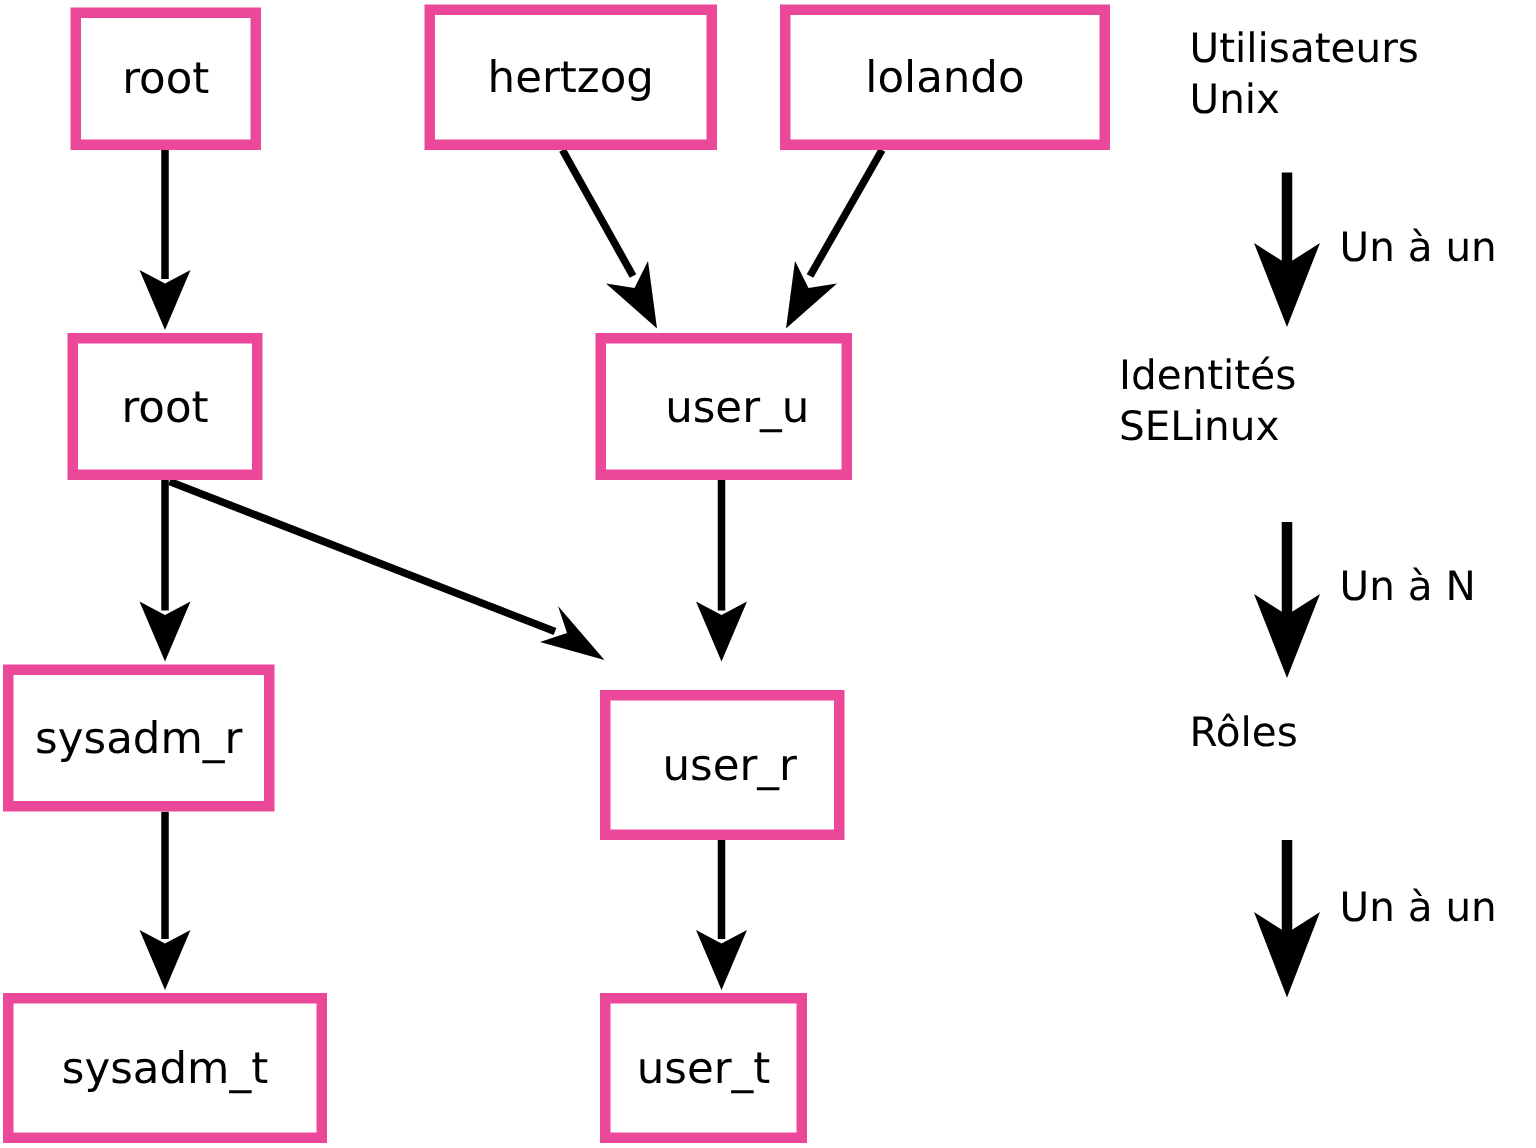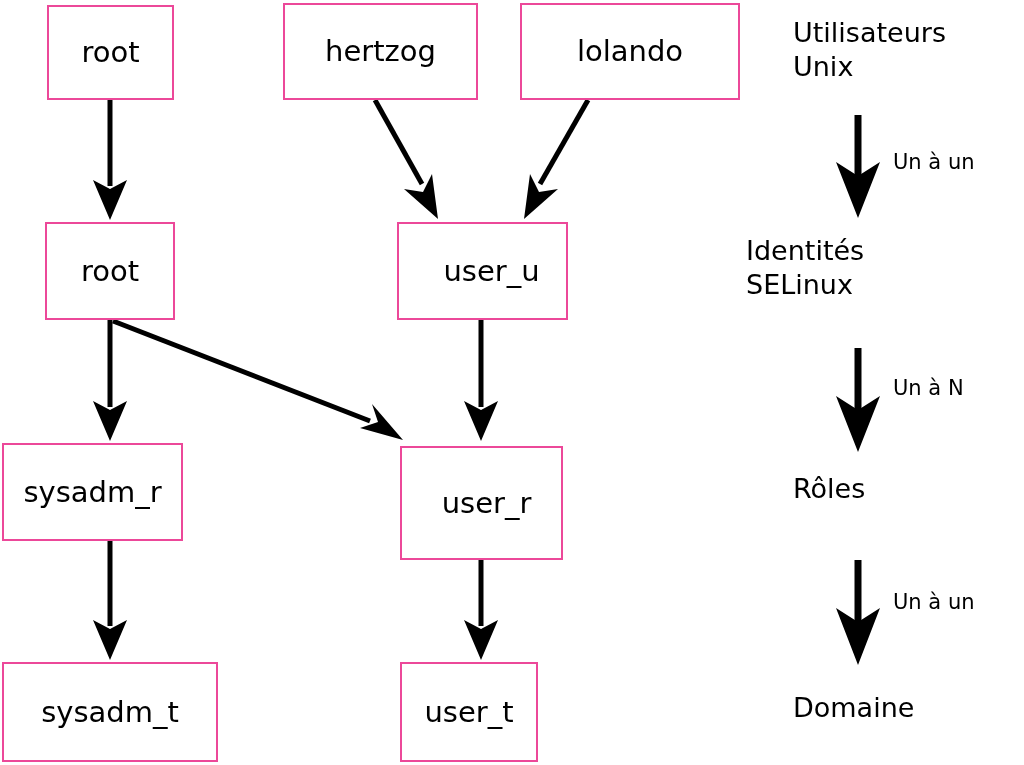--- a/index.html
+++ b/index.html
@@ -21,21 +21,21 @@
     position: absolute;
     left: 0;
     top: 0;
     width: 1024px;
     height: 765px;
   }
   .node-box {
     position: absolute;
     box-sizing: border-box;
     background: #ffffff;
-    border: 2px solid #ec4899;
+    border: 7px solid #ec4899;
     display: flex;
     align-items: center;
     justify-content: center;
     z-index: 5;
   }
   .node-label {
     font-family: "DejaVu Sans", sans-serif;
     font-size: 29px;
     font-weight: 400;
     color: #000000;
@@ -49,21 +49,21 @@
     font-size: 27px;
     font-weight: 400;
     color: #000000;
     line-height: 1.26;
     white-space: pre-line;
     z-index: 5;
   }
   .legend-edge-label {
     position: absolute;
     font-family: "DejaVu Sans", sans-serif;
-    font-size: 21px;
+    font-size: 27px;
     font-weight: 400;
     color: #000000;
     line-height: 1;
     white-space: nowrap;
     z-index: 5;
   }
 </style>
 </head>
 <body>
 
@@ -144,41 +144,40 @@
   </div>
 
   <div class="node-box" style="left:397px; top:222px; width:171px; height:98px;padding-left:18px;">
     <span class="node-label">user_u</span>
   </div>
 
   <div class="node-box" style="left:2px; top:443px; width:181px; height:98px;">
     <span class="node-label">sysadm_r</span>
   </div>
 
-  <div class="node-box" style="left:400px; top:446px; width:163px; height:114px;padding-left:10px;">
+  <div class="node-box" style="left:400px; top:460px; width:163px; height:100px;padding-left:10px;">
     <span class="node-label">user_r</span>
   </div>
 
   <div class="node-box" style="left:2px; top:662px; width:216px; height:100px;">
     <span class="node-label">sysadm_t</span>
   </div>
 
   <div class="node-box" style="left:400px; top:662px; width:138px; height:100px;">
     <span class="node-label">user_t</span>
   </div>
 
   <div class="legend-heading" style="left:793px; top:16px;">Utilisateurs
 Unix</div>
 
   <div class="legend-heading" style="left:746px; top:234px;">Identités
 SELinux</div>
 
   <div class="legend-heading" style="left:793px; top:472px;">Rôles</div>
 
-  <div class="legend-heading" style="left:793px; top:691px;">Domaine</div>
 
   <div class="legend-edge-label" style="left:893px; top:152px;">Un à un</div>
 
   <div class="legend-edge-label" style="left:893px; top:378px;">Un à N</div>
 
   <div class="legend-edge-label" style="left:893px; top:592px;">Un à un</div>
 
 </div>
 
 </body></html>

